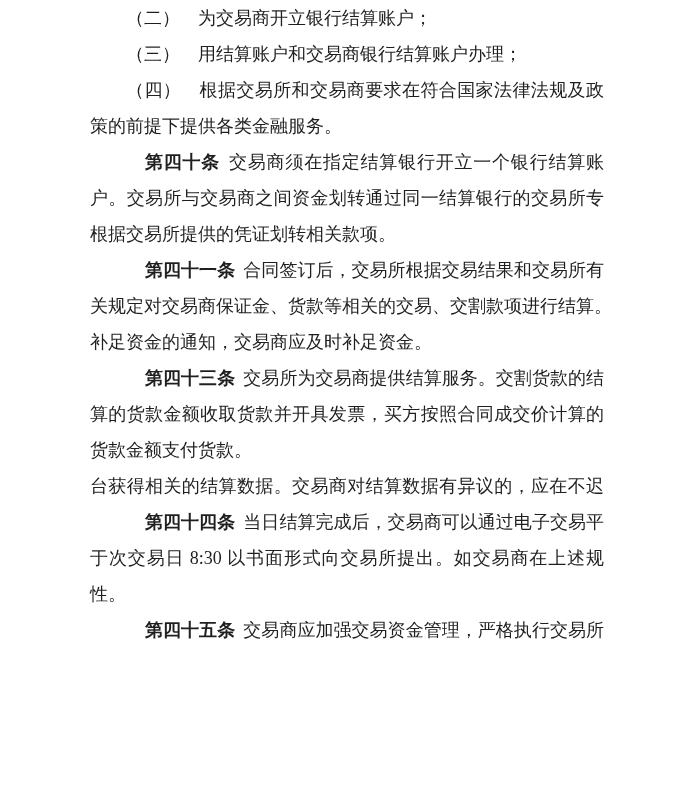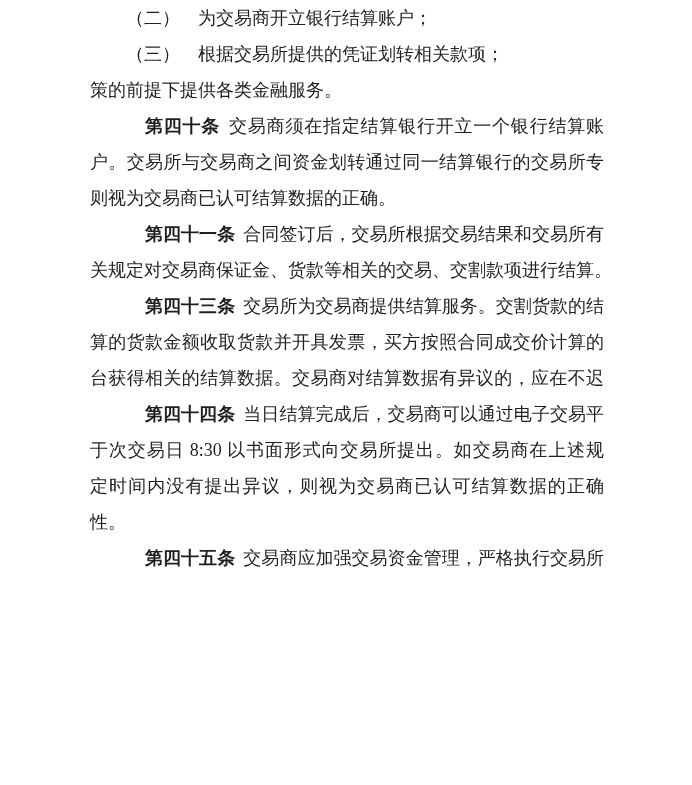--- a/index.html
+++ b/index.html
@@ -51,44 +51,46 @@
 </style>
 </head>
 <body>
 
 <div class="page">
   <div class="doc" style="color: rgb(31, 31, 31);">
       <p class="para">
         <span class="line first plain">（二）　为交易商开立银行结算账户；</span>
       </p>
       <p class="para">
-        <span class="line first plain">（三）　根据交易所提供的凭证划转相关款项；</span>
+        <span class="line first plain">（三）　用结算账户和交易商银行结算账户办理；</span>
       </p>
       <p class="para">
+        <span class="line first fill">（四）　根据交易所和交易商要求在符合国家法律法规及政</span>
         <span class="line plain">策的前提下提供各类金融服务。</span>
       </p>
       <p class="para">
         <span class="line first fill"><b class="label">第四十条</b> 交易商须在指定结算银行开立一个银行结算账</span>
         <span class="line fill">户。交易所与交易商之间资金划转通过同一结算银行的交易所专</span>
-        <span class="line plain">则视为交易商已认可结算数据的正确。</span>
+        <span class="line plain">根据交易所提供的凭证划转相关款项。</span>
       </p>
       <p class="para">
         <span class="line first fill"><b class="label">第四十一条</b> 合同签订后，交易所根据交易结果和交易所有</span>
         <span class="line plain">关规定对交易商保证金、货款等相关的交易、交割款项进行结算。</span>
       </p>
       <p class="para">
+        <span class="line plain">补足资金的通知，交易商应及时补足资金。</span>
       </p>
       <p class="para">
         <span class="line first fill"><b class="label">第四十三条</b> 交易所为交易商提供结算服务。交割货款的结</span>
         <span class="line fill">算的货款金额收取货款并开具发票，买方按照合同成交价计算的</span>
+        <span class="line plain">货款金额支付货款。</span>
       </p>
       <p class="para">
         <span class="line fill">台获得相关的结算数据。交易商对结算数据有异议的，应在不迟</span>
         <span class="line first fill"><b class="label">第四十四条</b> 当日结算完成后，交易商可以通过电子交易平</span>
         <span class="line fill">于次交易日 8:30 以书面形式向交易所提出。如交易商在上述规</span>
-        <span class="line fill">定时间内没有提出异议，则视为交易商已认可结算数据的正确</span>
         <span class="line plain">性。</span>
       </p>
       <p class="para">
         <span class="line first fill"><b class="label">第四十五条</b> 交易商应加强交易资金管理，严格执行交易所</span>
       </p>
     </div>
 </div>
 
 </body></html>

